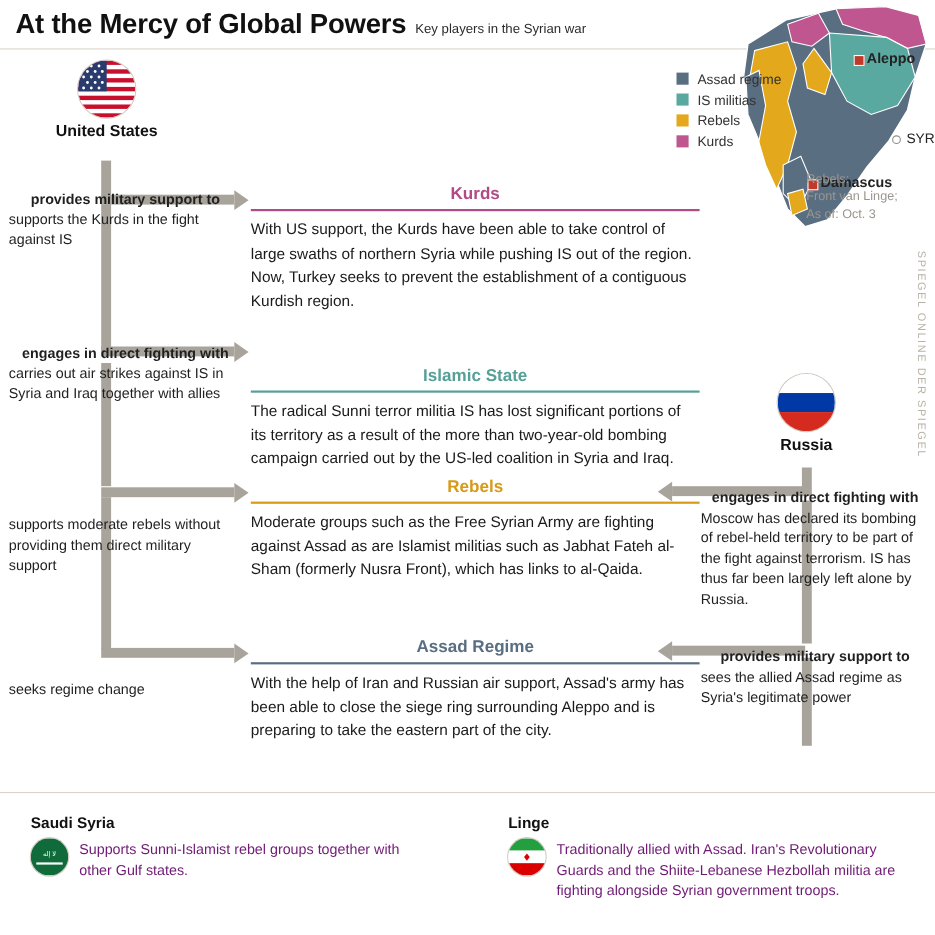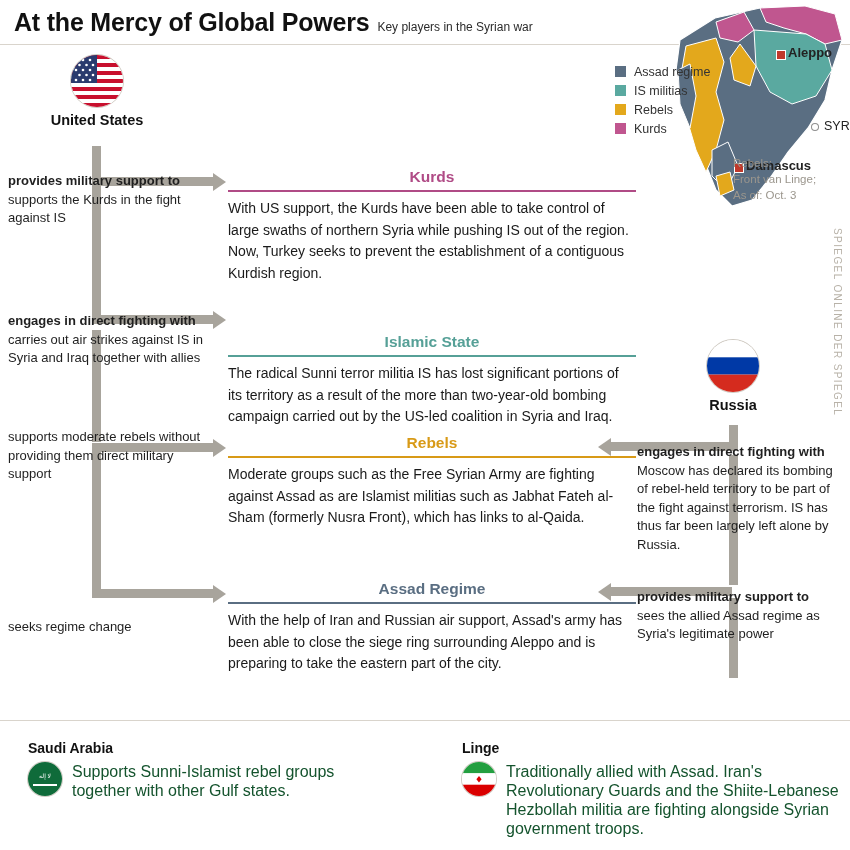--- a/index.html
+++ b/index.html
@@ -168,20 +168,21 @@
   .caption {
     position: absolute;
     font-size: 13px;
     line-height: 18.5px;
     color: #1f1f1f;
     width: 212px;
   }
   .caption .lead {
     font-weight: bold;
     display: block;
+    text-align: center;
   }
 
   
   .panel {
     position: absolute;
     left: 228px;
     width: 408px;
   }
   .panel-title {
     text-align: center;
@@ -225,23 +226,23 @@
   }
   .note-flag {
     width: 34px;
     height: 34px;
     border-radius: 50%;
     overflow: hidden;
     flex: 0 0 34px;
     box-shadow: 0 0 0 1px #cfcac2;
   }
   .note-text {
-    font-size: 16px;
+    font-size: 13px;
     line-height: 19px;
-    color: #14532d;
+    color: #701a75;
   }
 </style>
 </head>
 <body>
 
 <div class="page">
 
   <div class="header">
     <div class="header-title">At the Mercy of Global Powers</div>
     <div class="header-subtitle">Key players in the Syrian war</div>
@@ -364,21 +365,21 @@
   </div>
 
   <div class="caption" style="left:8px; top:172px;">
     <span class="lead">provides military support to</span>
     <span>supports the Kurds in the fight against IS</span>
   </div>
   <div class="caption" style="left:8px; top:312px;">
     <span class="lead">engages in direct fighting with</span>
     <span>carries out air strikes against IS in Syria and Iraq together with allies</span>
   </div>
-  <div class="caption" style="left:8px; top:428px;">
+  <div class="caption" style="left:8px; top:468px;">
     <span>supports moderate rebels without providing them direct military support</span>
   </div>
   <div class="caption" style="left:8px; top:618px;">
     <span>seeks regime change</span>
   </div>
 
   <div class="actor" style="left:678px; top:340px; width:110px;">
     <div class="flag">
       <svg width="52" height="52" viewBox="0 0 52 52">
         <rect width="52" height="17.3" fill="#ffffff"></rect>
@@ -431,21 +432,21 @@
 
   <div class="panel" style="top:580px;">
     <div class="panel-title" style="color:#5a6e82;">Assad Regime</div>
     <div class="panel-underline" style="background:#5a6e82;"></div>
     <div class="panel-body">With the help of Iran and Russian air support, Assad's army has been able to close the siege ring surrounding Aleppo and is preparing to take the eastern part of the city.</div>
   </div>
 
   <div class="rule-bottom"></div>
 
   <div class="note" style="left:28px; top:740px; width:340px;">
-    <div class="note-title">Saudi Arabia</div>
+    <div class="note-title">Saudi Syria</div>
     <div class="note-row">
       <div class="note-flag">
         <svg width="34" height="34" viewBox="0 0 34 34">
           <rect width="34" height="34" fill="#0f6b3a"></rect>
           <rect x="5" y="22" width="24" height="2" fill="#ffffff"></rect>
           <text x="17" y="16" font-size="6" fill="#ffffff" text-anchor="middle" font-family="Liberation Sans, sans-serif">لا إله</text>
         </svg>
       </div>
       <div class="note-text">Supports Sunni-Islamist rebel groups together with other Gulf states.</div>
     </div>

